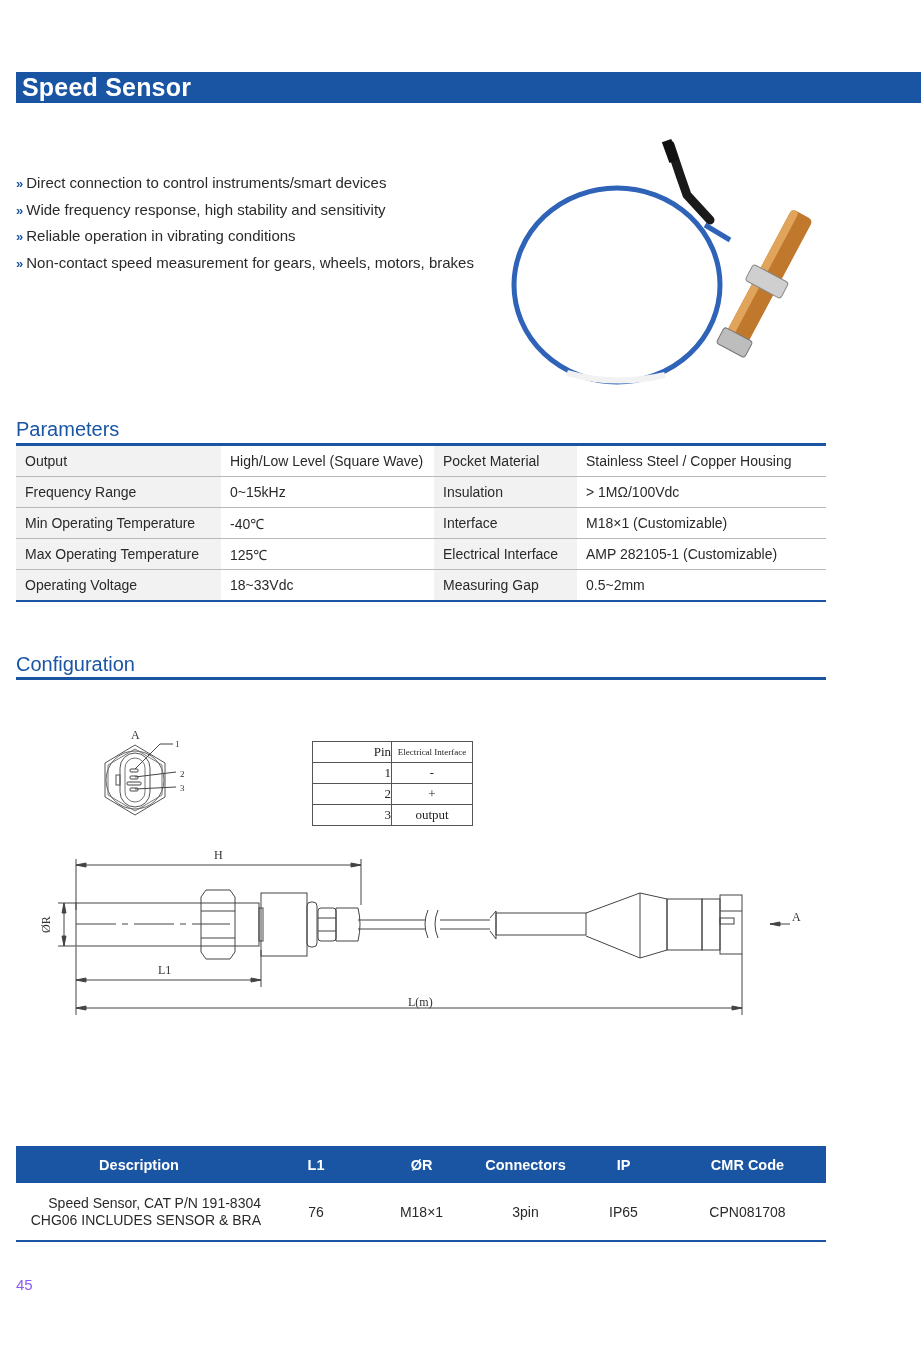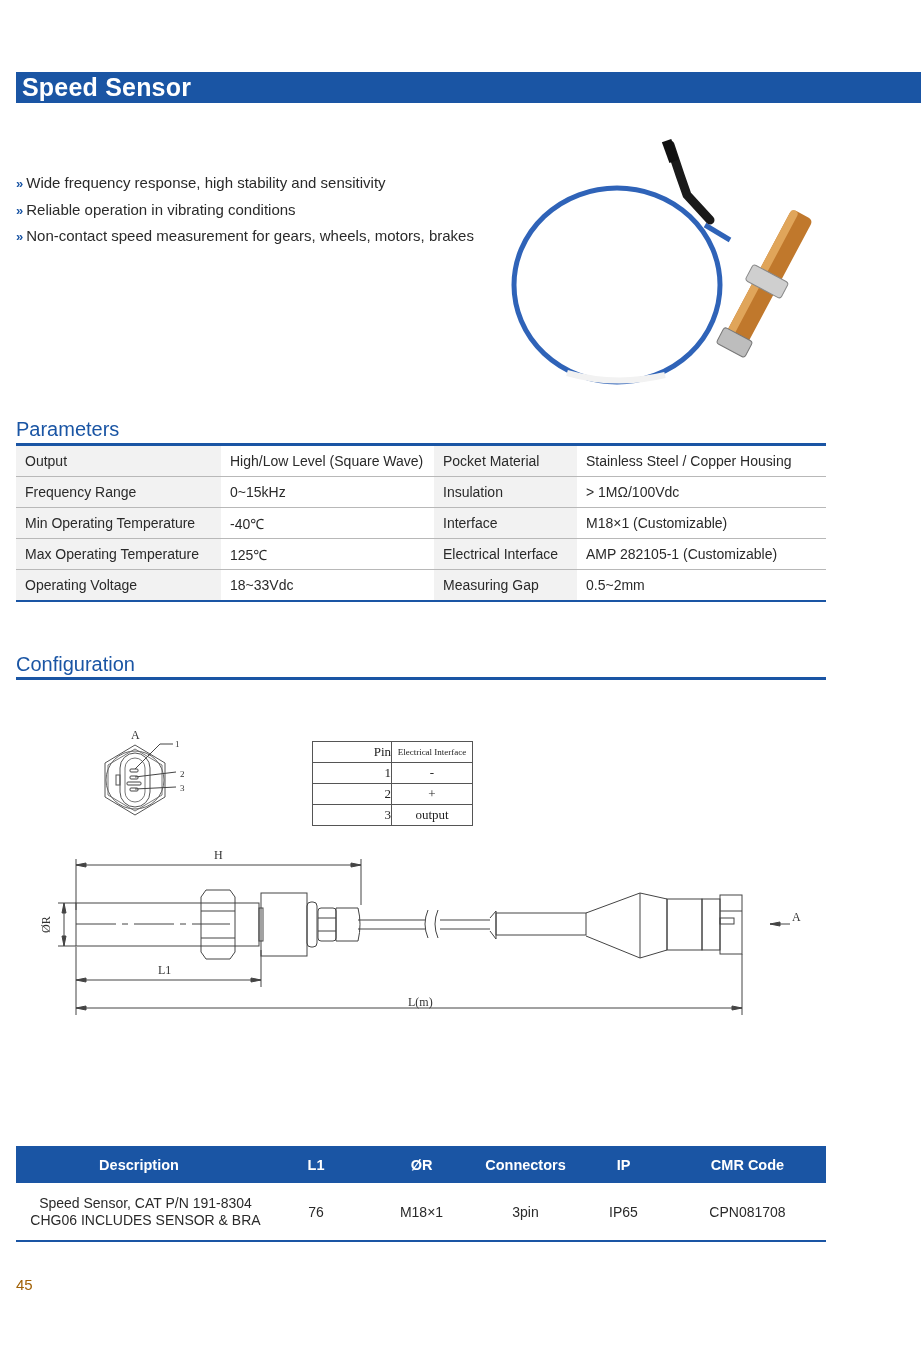--- a/index.html
+++ b/index.html
@@ -36,33 +36,34 @@
 
   .drawing { position: absolute; left: 30px; top: 725px; width: 800px; height: 300px; }
   .dlabel { font-family: "Liberation Serif", serif; font-size: 12px; fill: #333; }
 
   table.order { position: absolute; left: 16px; top: 1146px; width: 810px; border-collapse: collapse;
                 font-size: 14px; }
   table.order th { background: #1a55a4; color: #ffffff; font-weight: bold; height: 35px;
                    font-size: 14.5px; text-align: center; border-bottom: 1px solid #ffffff; }
   table.order td { text-align: center; height: 54px; color: #2a2a2a; font-size: 14px;
                    border-bottom: 2px solid #1a55a4; }
-  table.order td.desc { text-align: center; padding-left: 14px; line-height: 17px; }
+  table.order td.desc { text-align: right; padding-left: 14px; line-height: 17px; }
   .desc-line { display: block; }
 
-  .page-num { position: absolute; left: 16px; top: 1276px; font-size: 15px; color: #a16207; }
+  .page-num { position: absolute; left: 16px; top: 1276px; font-size: 15px; color: #8b5cf6; }
 </style>
 </head>
 <body>
 
 <div class="title-bar">
   <span>Speed Sensor</span>
 </div>
 
 <ul class="features">
+  <li><span class="bullet">»</span><span>Direct connection to control instruments/smart devices</span></li>
   <li><span class="bullet">»</span><span>Wide frequency response, high stability and sensitivity</span></li>
   <li><span class="bullet">»</span><span>Reliable operation in vibrating conditions</span></li>
   <li><span class="bullet">»</span><span>Non-contact speed measurement for gears, wheels, motors, brakes</span></li>
 </ul>
 
 <svg class="product-photo" viewBox="0 0 345 255">
   <ellipse cx="112" cy="150" rx="103" ry="97" fill="none" stroke="#2f63b8" stroke-width="5"></ellipse>
   <path d="M62 238 Q110 252 160 240" fill="none" stroke="#f2f2f2" stroke-width="6"></path>
   <path d="M200 90 L225 105" stroke="#2f63b8" stroke-width="5"></path>
   <path d="M165 10 L175 40 L182 60 L205 85" stroke="#1a1a1a" stroke-width="9" stroke-linecap="round" fill="none"></path>

